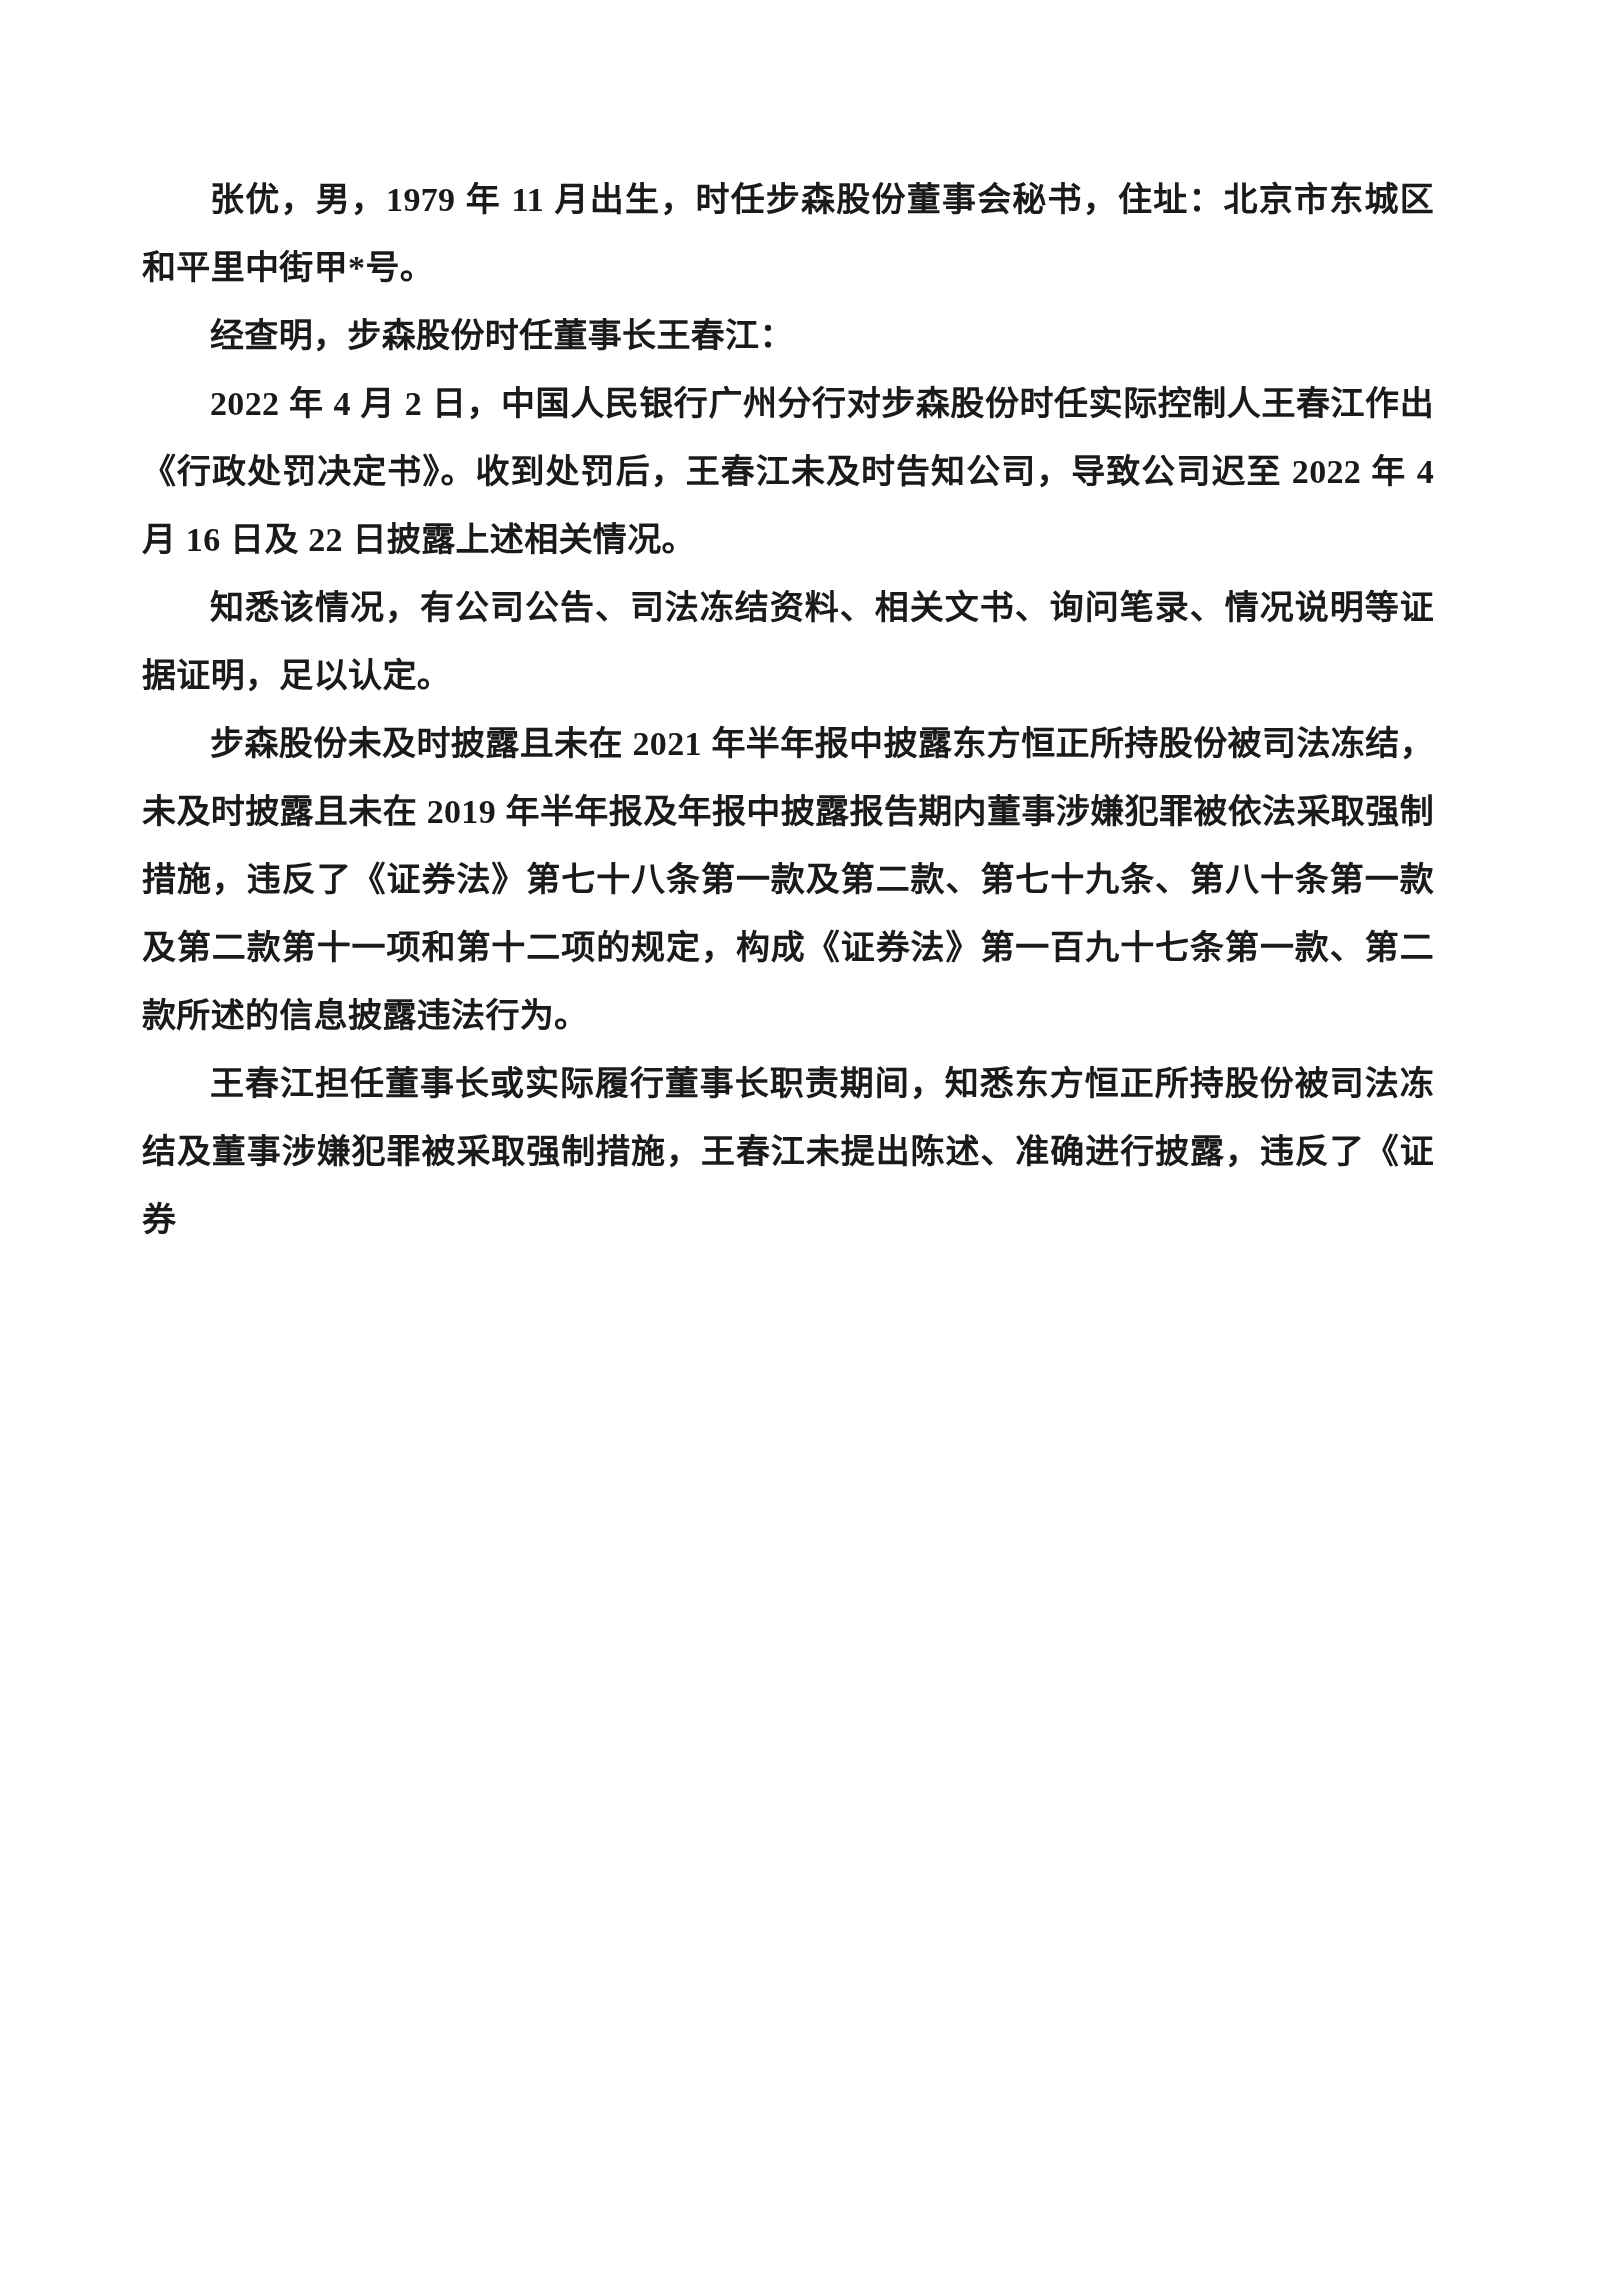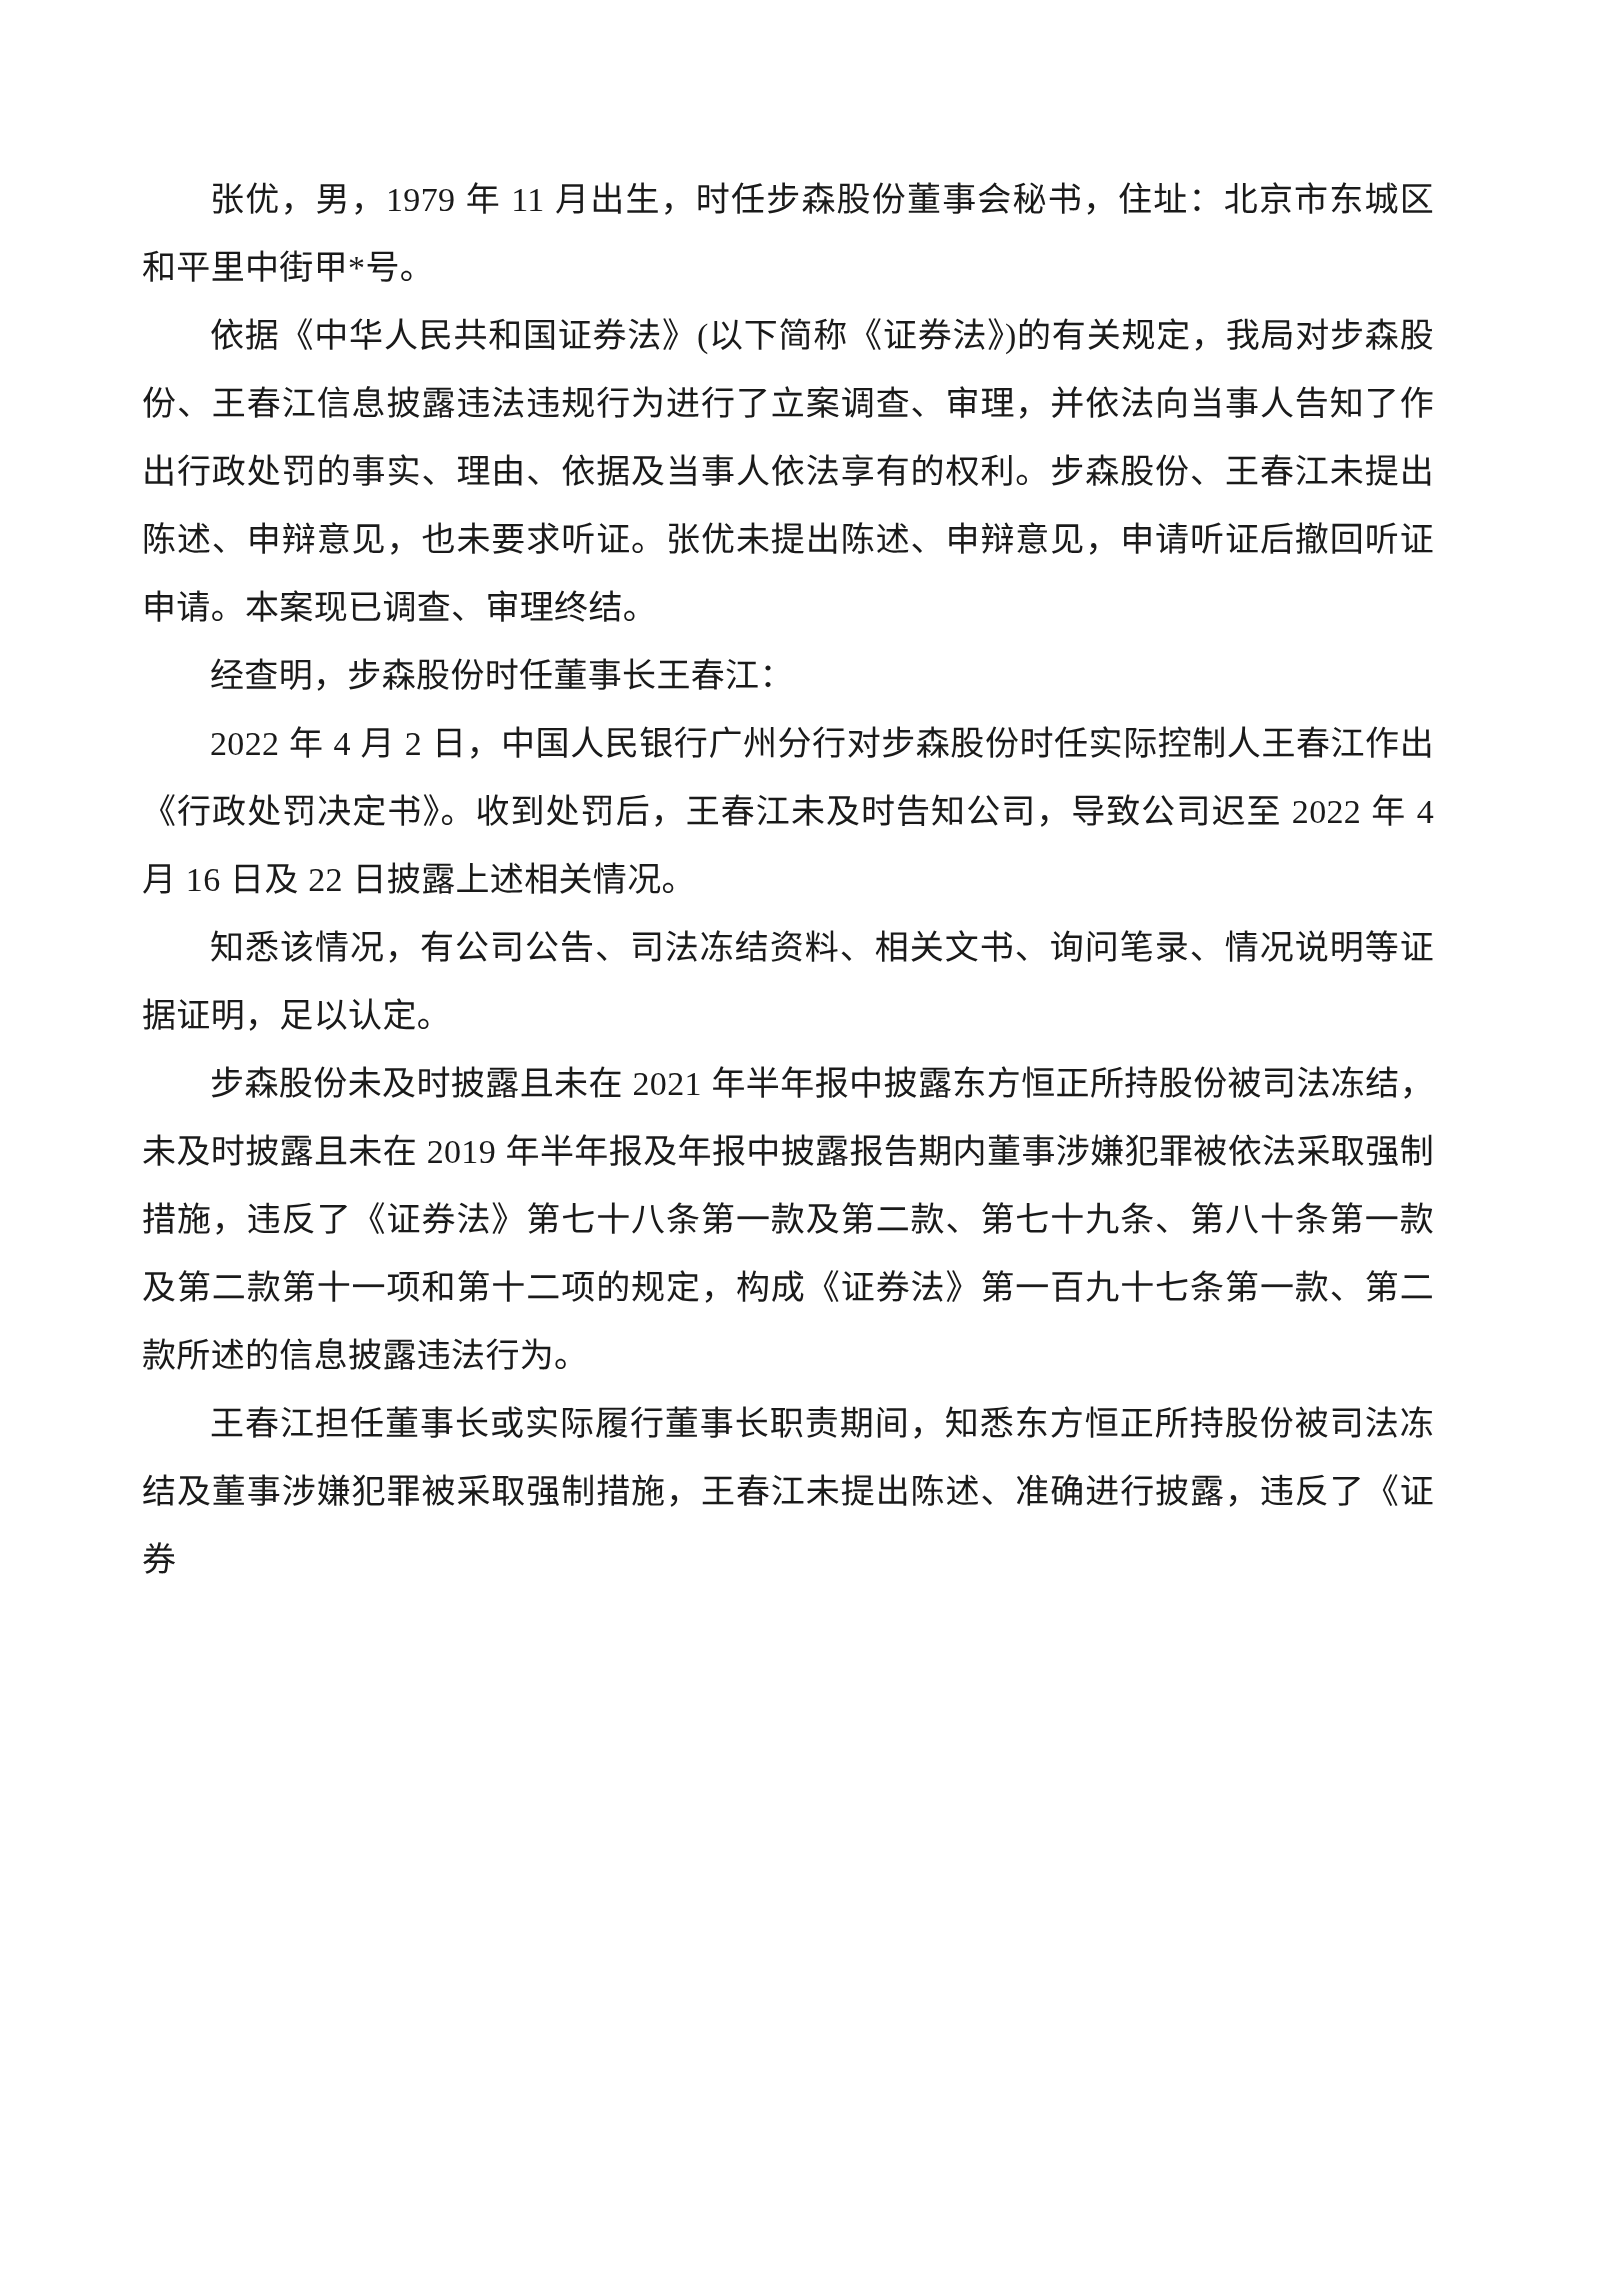--- a/index.html
+++ b/index.html
@@ -31,39 +31,38 @@
     margin: 0 0 0 0;
     padding: 0;
     text-indent: 2em;
     font-size: 34px;
     line-height: 68px;
     text-align: justify;
     text-justify: inter-ideograph;
     letter-spacing: 0.01em;
     word-spacing: 0.02em;
     color: #1a1a1a;
-    font-weight: 400;
+    font-weight: 700;
   }
   .para + .para {
     margin-top: 0px;
   }
   
   .para.clipped {
     overflow: hidden;
   }
 </style>
 </head>
 <body>
 
 <div class="page">
   <div class="text-column">
 
     <p class="para">张优，男，1979 年 11 月出生，时任步森股份董事会秘书，住址：北京市东城区和平里中街甲*号。</p>
 
-    <p class="para">依据《中华人民共和国证券法》(以下简称《证券法》)的有关规定，我局对步森股份、王春江信息披露违法违规行为进行了立案调查、审理，并依法向当事人告知了作出行政处罚的事实、理由、依据及当事人依法享有的权利。步森股份、王春江未提出陈述、申辩意见，也未要求听证。张优未提出陈述、申辩意见，申请听证后撤回听证申请。本案现已调查、审理终结。</p>
 
     <p class="para">经查明，步森股份时任董事长王春江：</p>
 
 
 
     <p class="para">2022 年 4 月 2 日，中国人民银行广州分行对步森股份时任实际控制人王春江作出《行政处罚决定书》。收到处罚后，王春江未及时告知公司，导致公司迟至 2022 年 4 月 16 日及 22 日披露上述相关情况。</p>
 
     <p class="para">知悉该情况，有公司公告、司法冻结资料、相关文书、询问笔录、情况说明等证据证明，足以认定。</p>
 
     <p class="para">步森股份未及时披露且未在 2021 年半年报中披露东方恒正所持股份被司法冻结，未及时披露且未在 2019 年半年报及年报中披露报告期内董事涉嫌犯罪被依法采取强制措施，违反了《证券法》第七十八条第一款及第二款、第七十九条、第八十条第一款及第二款第十一项和第十二项的规定，构成《证券法》第一百九十七条第一款、第二款所述的信息披露违法行为。</p>

